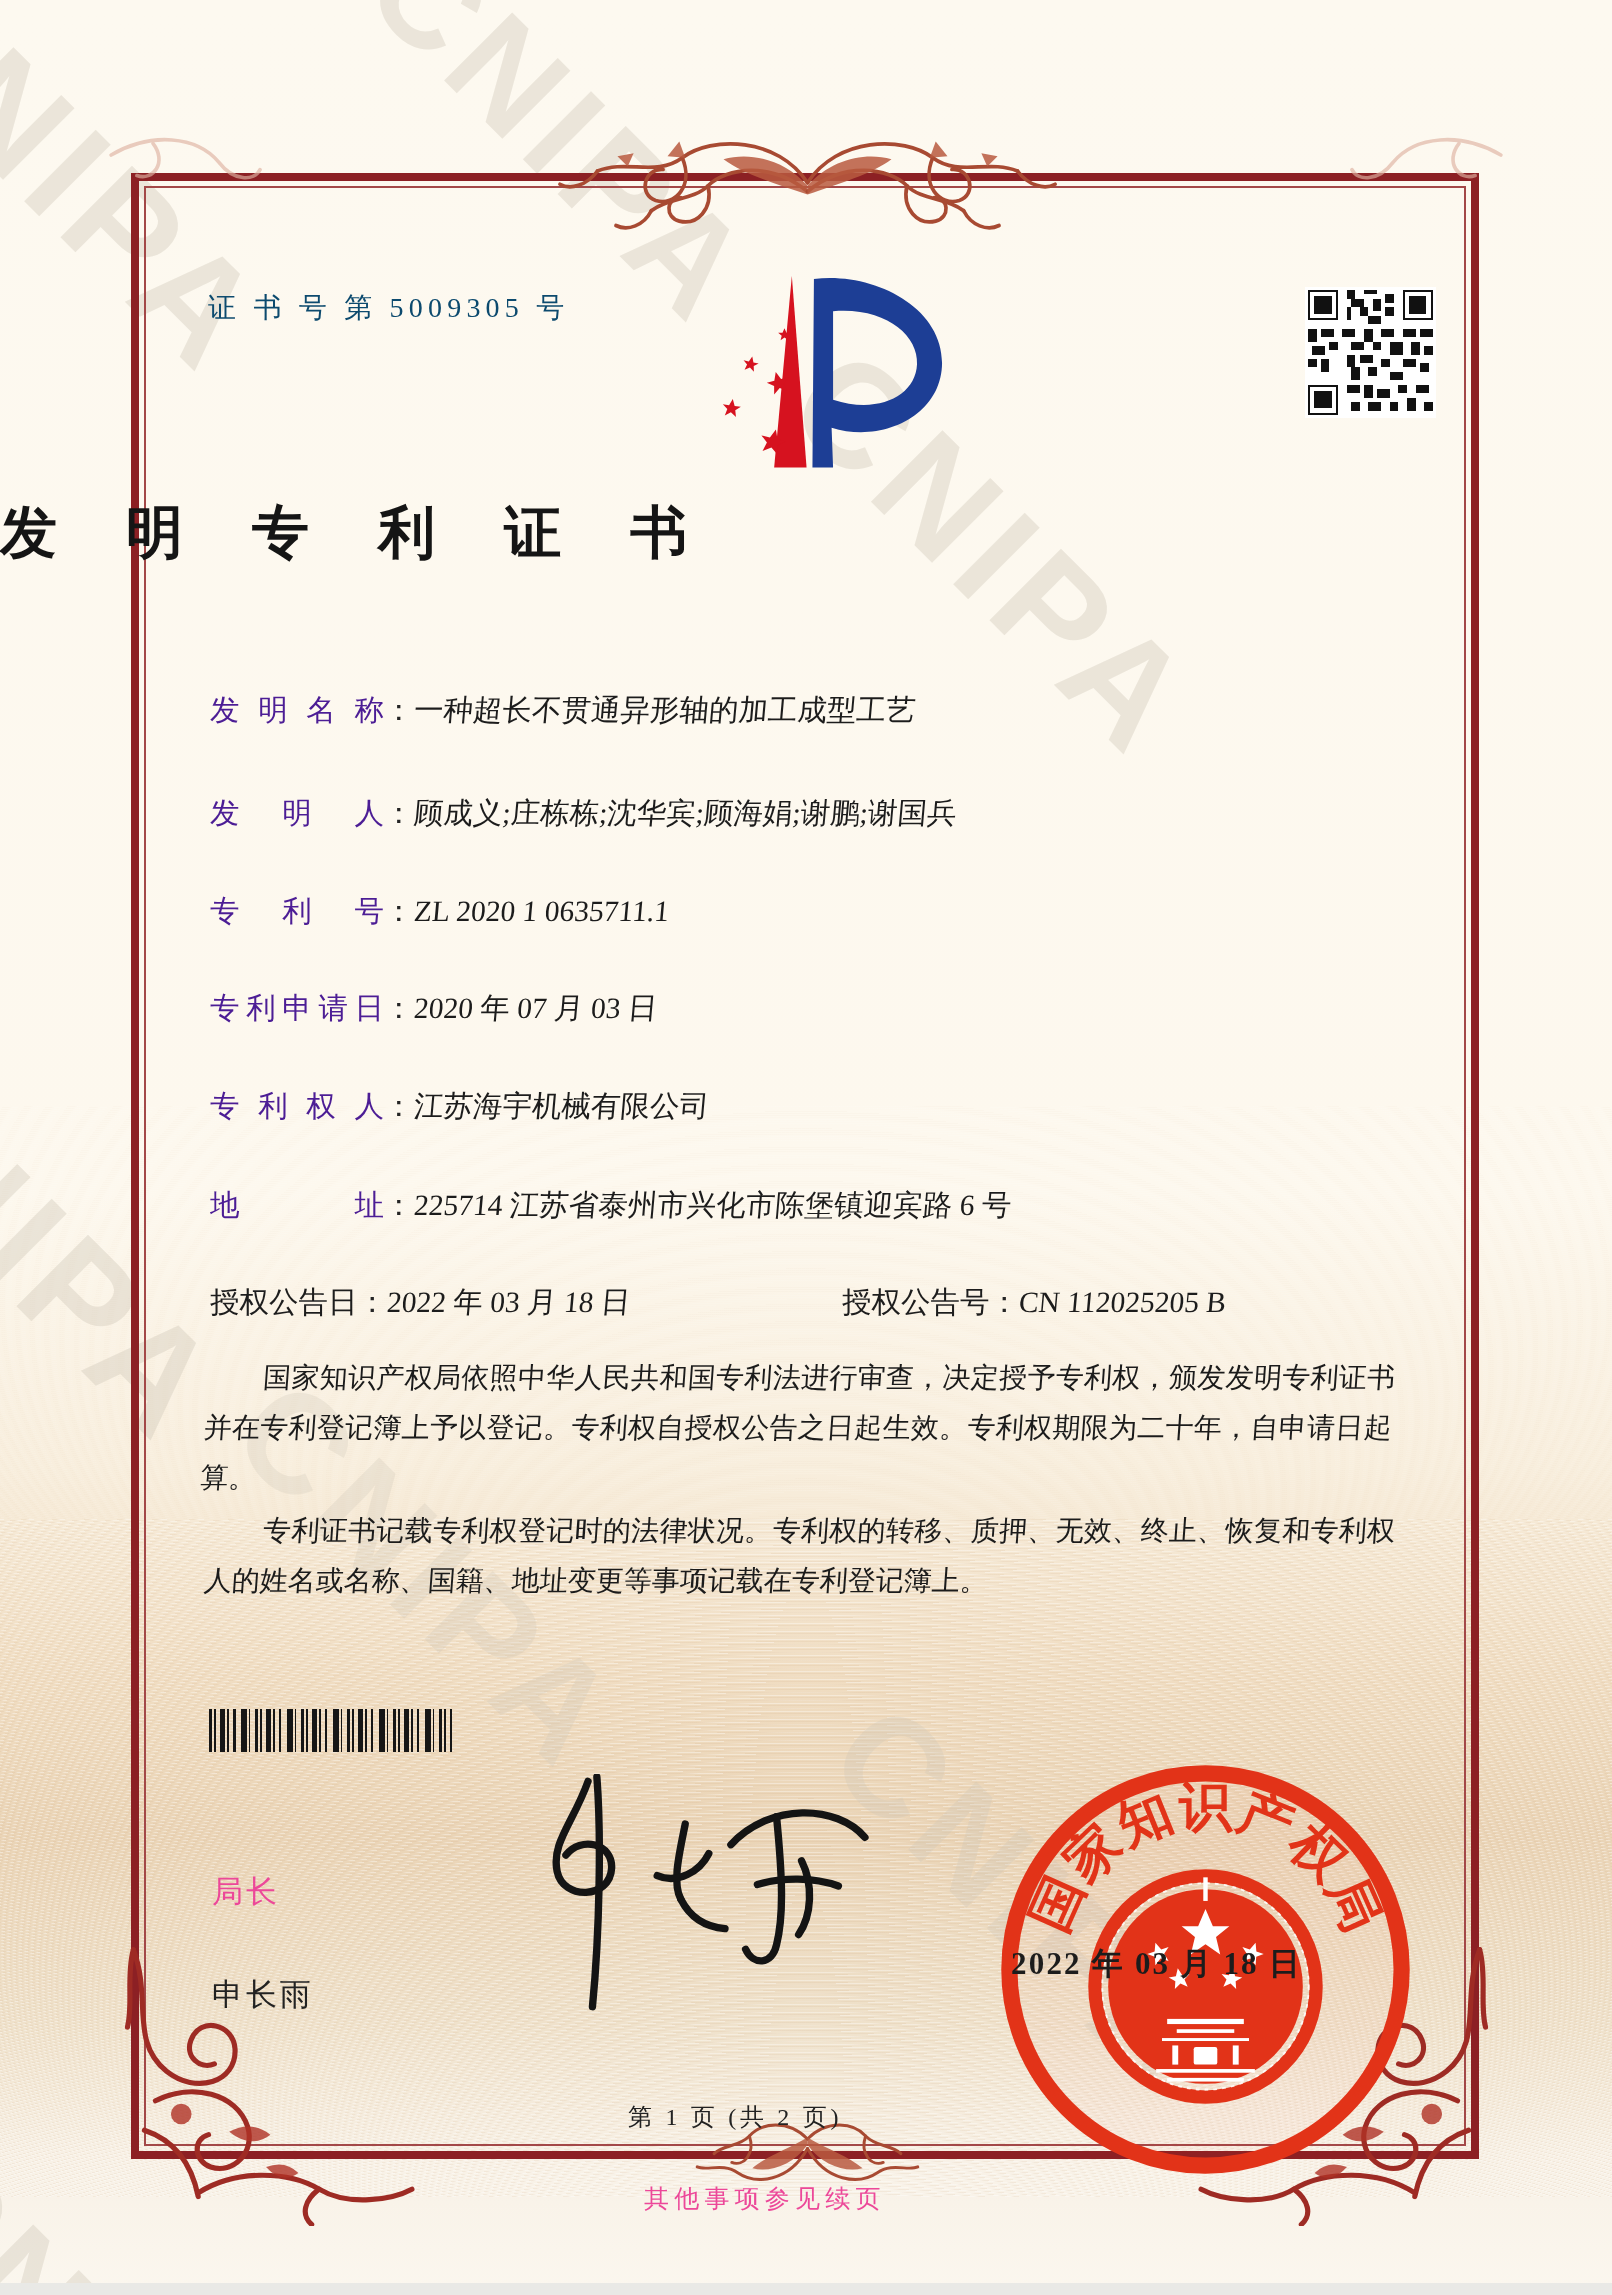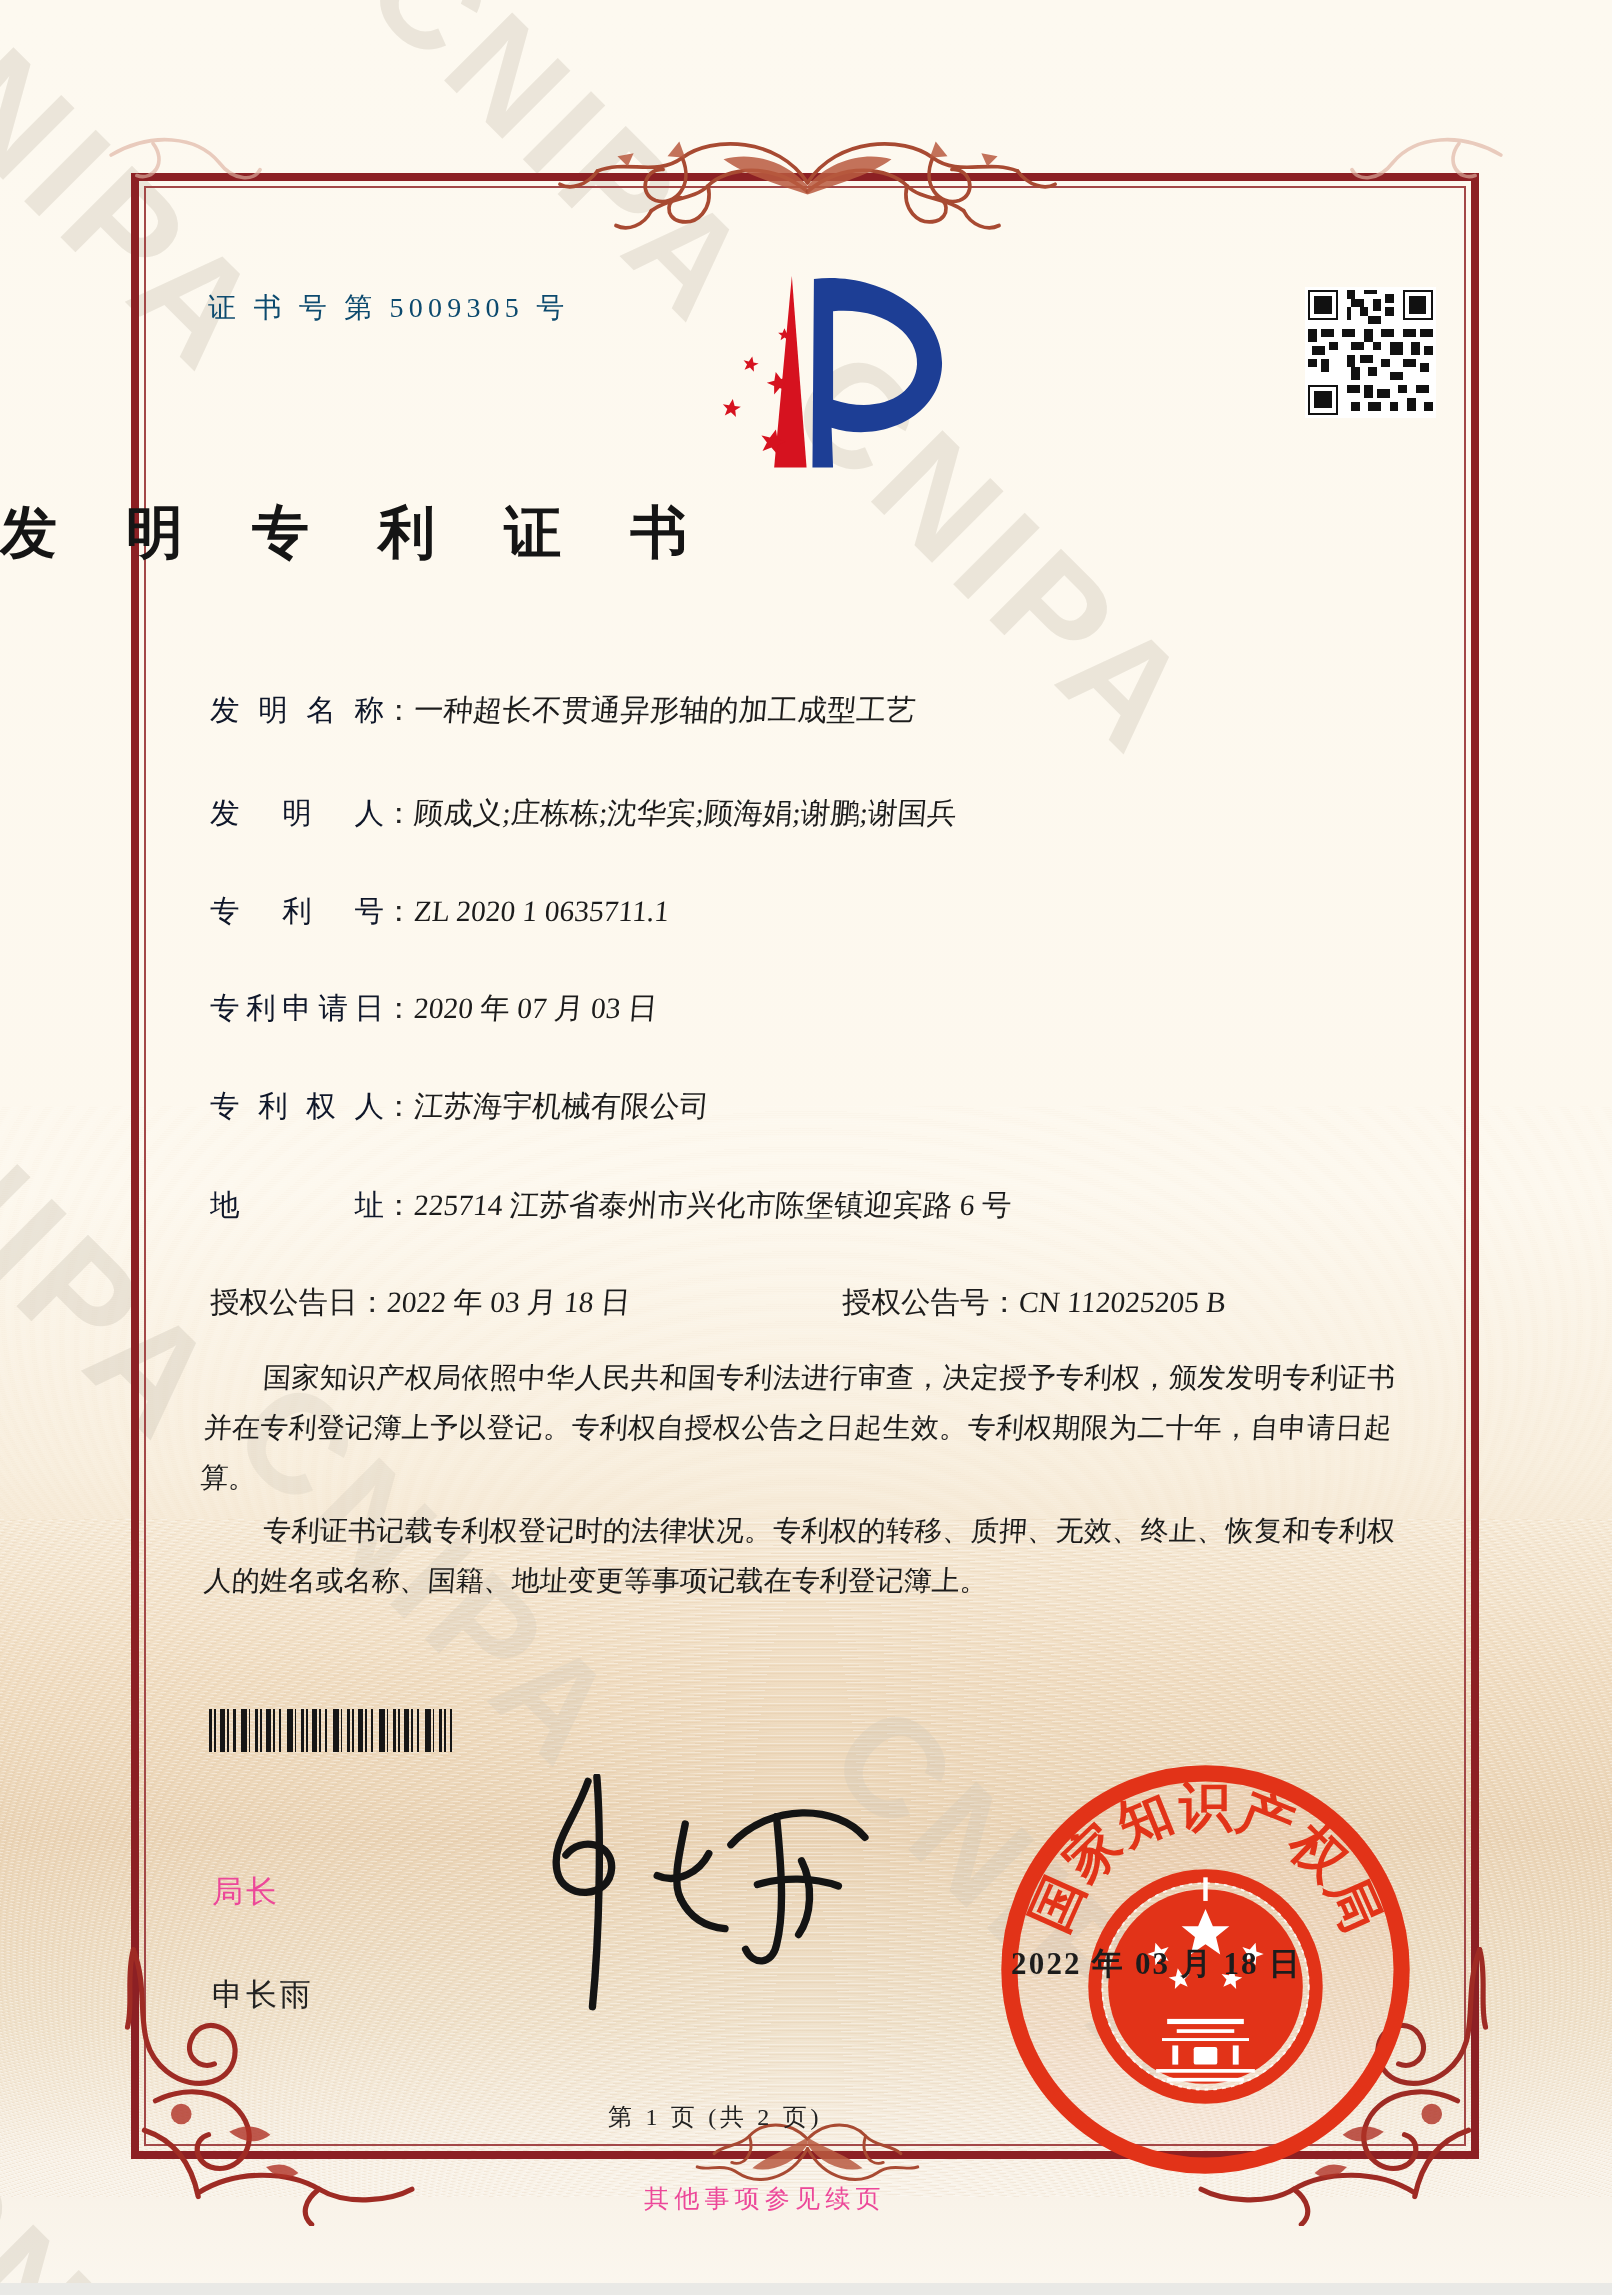--- a/index.html
+++ b/index.html
@@ -25,21 +25,21 @@
      transform-origin:0 0;white-space:nowrap;pointer-events:none;}
   
   .frame{left:131px;top:173px;right:133px;bottom:136px;border:8px solid #8c2024;z-index:3;}
   .frame-inner{position:absolute;inset:5.2px;border:2.2px solid #a34848;}
   
   .certno{left:208px;top:289px;font-size:28px;letter-spacing:5.2px;color:#0c4a6e;z-index:4;}
   .title{left:0;right:0;top:495px;font-size:57px;font-weight:bold;
      letter-spacing:5.9px;word-spacing:43px;color:#151515;z-index:4;}
   .frow{left:210px;right:74px;height:44px;font-size:29.5px;z-index:4;}
   .flabel{display:inline-block;width:174px;text-align:justify;text-align-last:justify;
-     vertical-align:top;color:#0f172a;}
+     vertical-align:top;color:#4c1d95;}
   .fcolon{display:inline-block;width:29.5px;color:#252525;}
   .fval{display:inline-block;transform:skewX(-5deg);color:#1c1c1c;}
   .pair{position:absolute;top:0;white-space:nowrap;}
   .paras{left:209px;width:1188px;top:1353px;font-size:28px;line-height:50px;z-index:4;
      color:#1b1b1b;text-align:justify;}
   .para{text-indent:2em;margin:0 0 2.9px 0;transform:skewX(-4deg);transform-origin:0 0;}
   .barcode{left:209px;top:1709px;width:243px;height:43px;z-index:4;
     background:repeating-linear-gradient(90deg,
       #161616 0 2.9px, rgba(0,0,0,0) 2.9px 5.2px,
       #161616 5.2px 6.6px,  rgba(0,0,0,0) 6.6px 11px,
@@ -47,21 +47,21 @@
       #161616 18.4px 20px,rgba(0,0,0,0) 20px 24px,
       #161616 24px 26.5px,rgba(0,0,0,0) 26.5px 32px,
       #161616 32px 38px,rgba(0,0,0,0) 38px 40px,
       #161616 40px 41px,rgba(0,0,0,0) 41px 46px);}
   .juzhang{left:212px;top:1871px;font-size:31px;letter-spacing:2.9px;z-index:4;color:#ec4899;}
   .qianming{left:212px;top:1930px;font-size:31px;letter-spacing:2.9px;z-index:4;color:#222;margin-top:44px;}
   .sig{left:464px;top:1774px;z-index:4;}
   .seal{left:988px;top:1752px;z-index:5;}
   .sealdate{left:1011px;top:1943px;font-size:31px;font-weight:600;letter-spacing:2.2px;
      color:#1c1c1c;z-index:6;white-space:nowrap;}
-  .pageno{left:608px;top:2101px;font-size:24px;letter-spacing:3.7px;color:#222;z-index:4;}
+  .pageno{left:628px;top:2101px;font-size:24px;letter-spacing:3.7px;color:#222;z-index:4;}
   .footnote{left:644px;top:2182px;font-size:25px;letter-spacing:5.2px;color:#ec4899;z-index:4;}
   .graystrip{left:0;right:0;bottom:0;height:11.8px;background:#e9e9e6;z-index:4;}
   .logo{left:702px;top:270px;z-index:4;}
   .qr{left:1305px;top:287px;width:125px;height:125px;background:#fff;padding:2.9px;z-index:4;}
   .orn{z-index:3;pointer-events:none;}
 </style>
 </head>
 <body>
 
 <div class="abs waves"></div>

